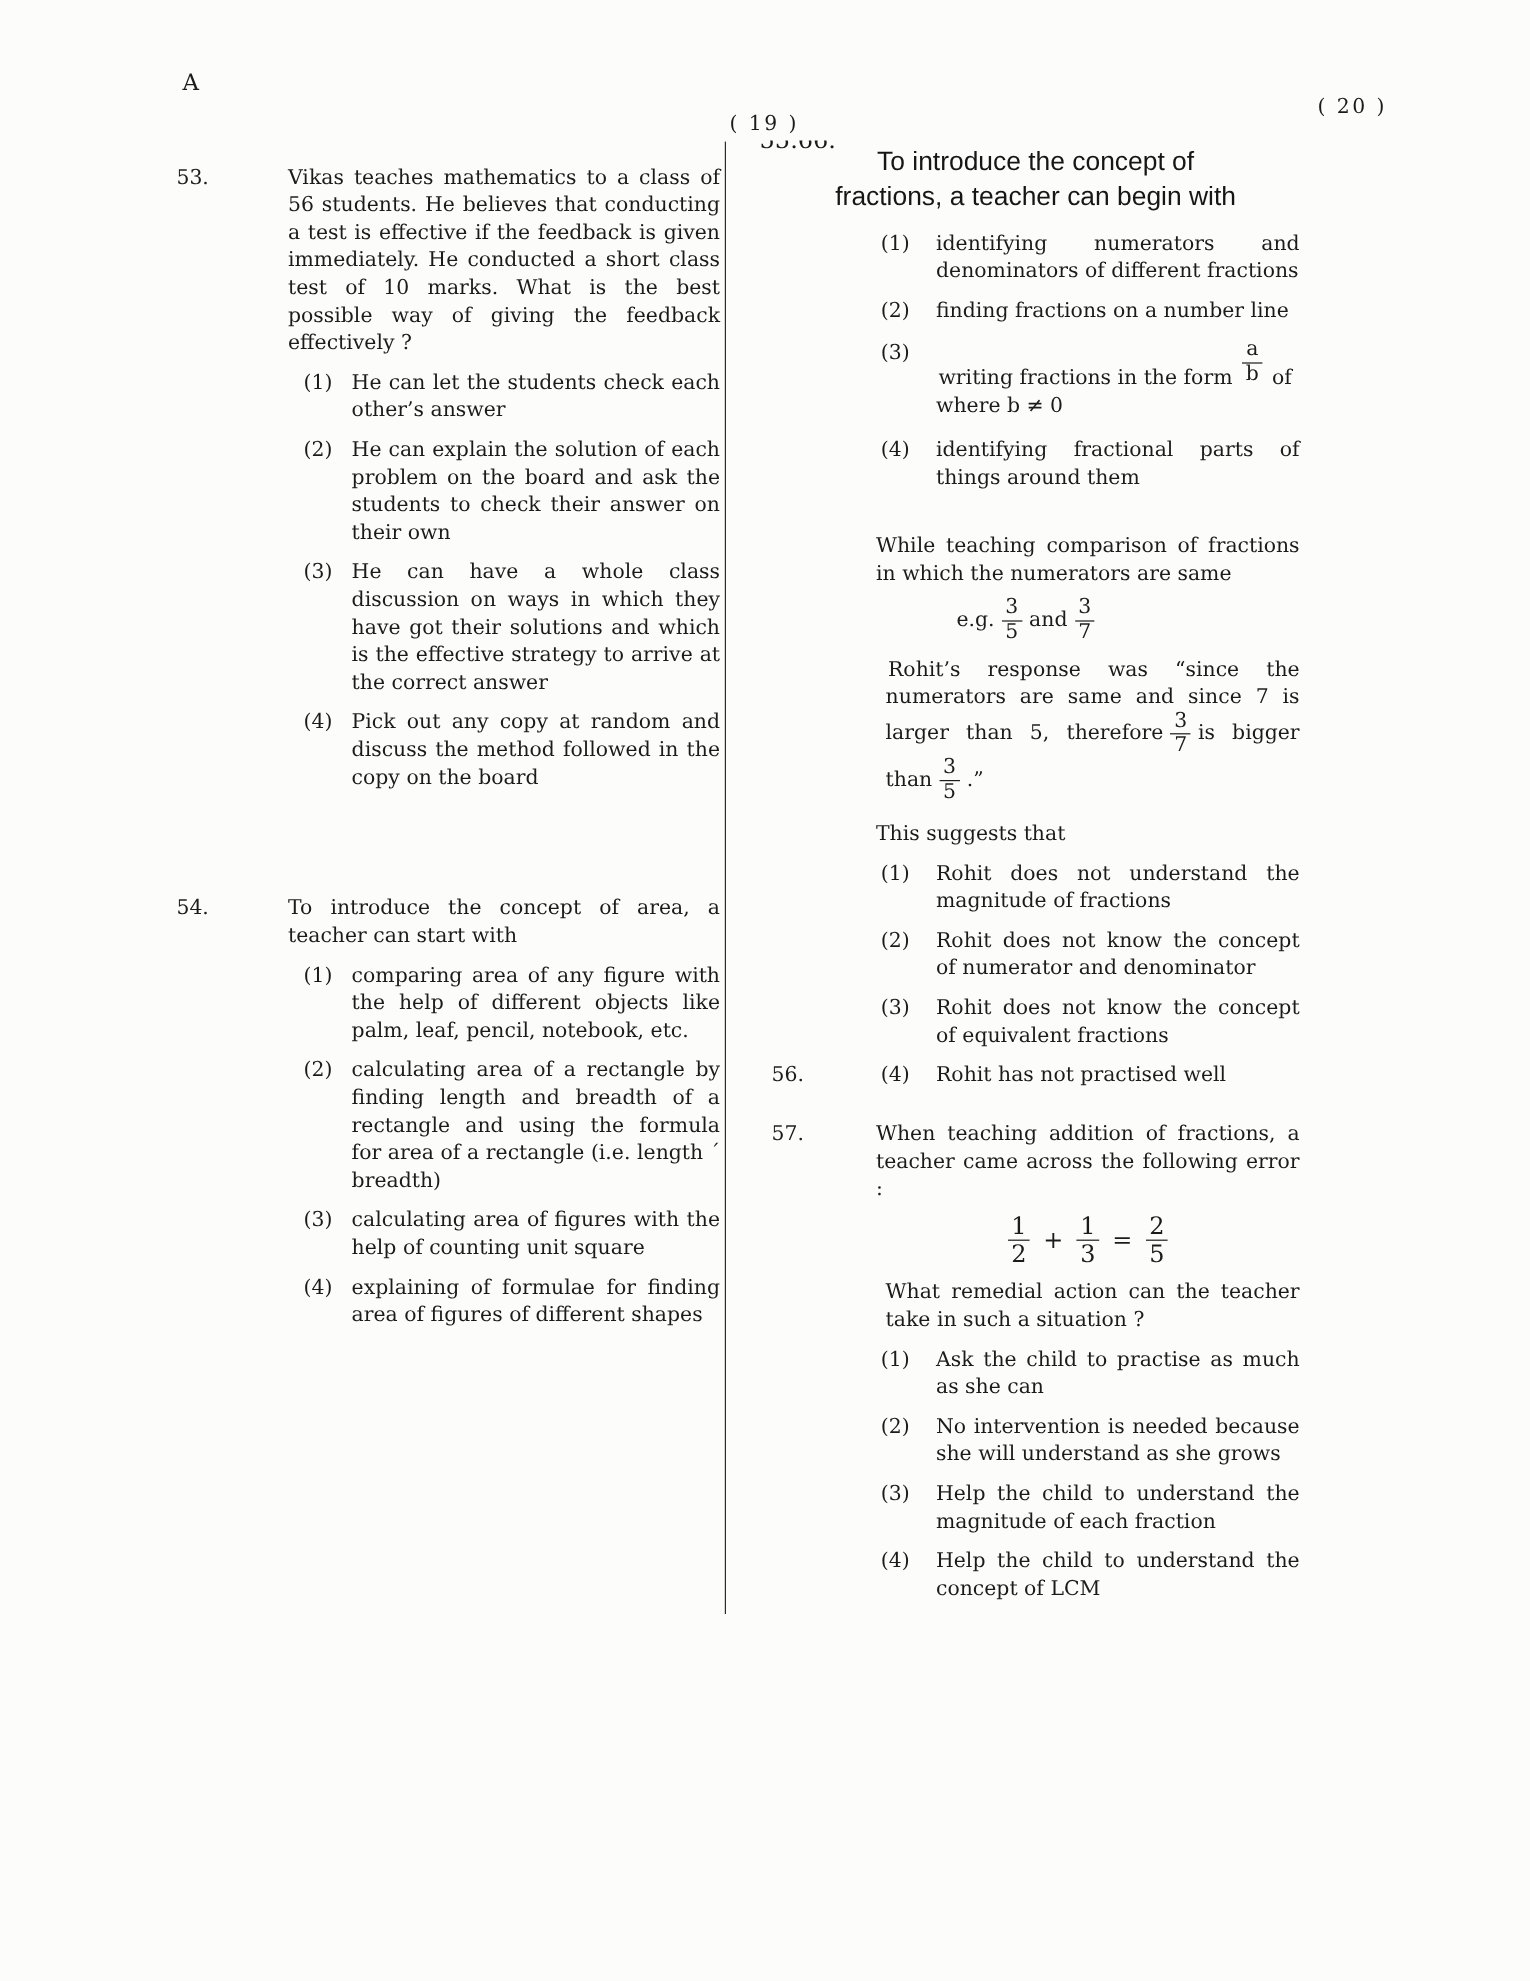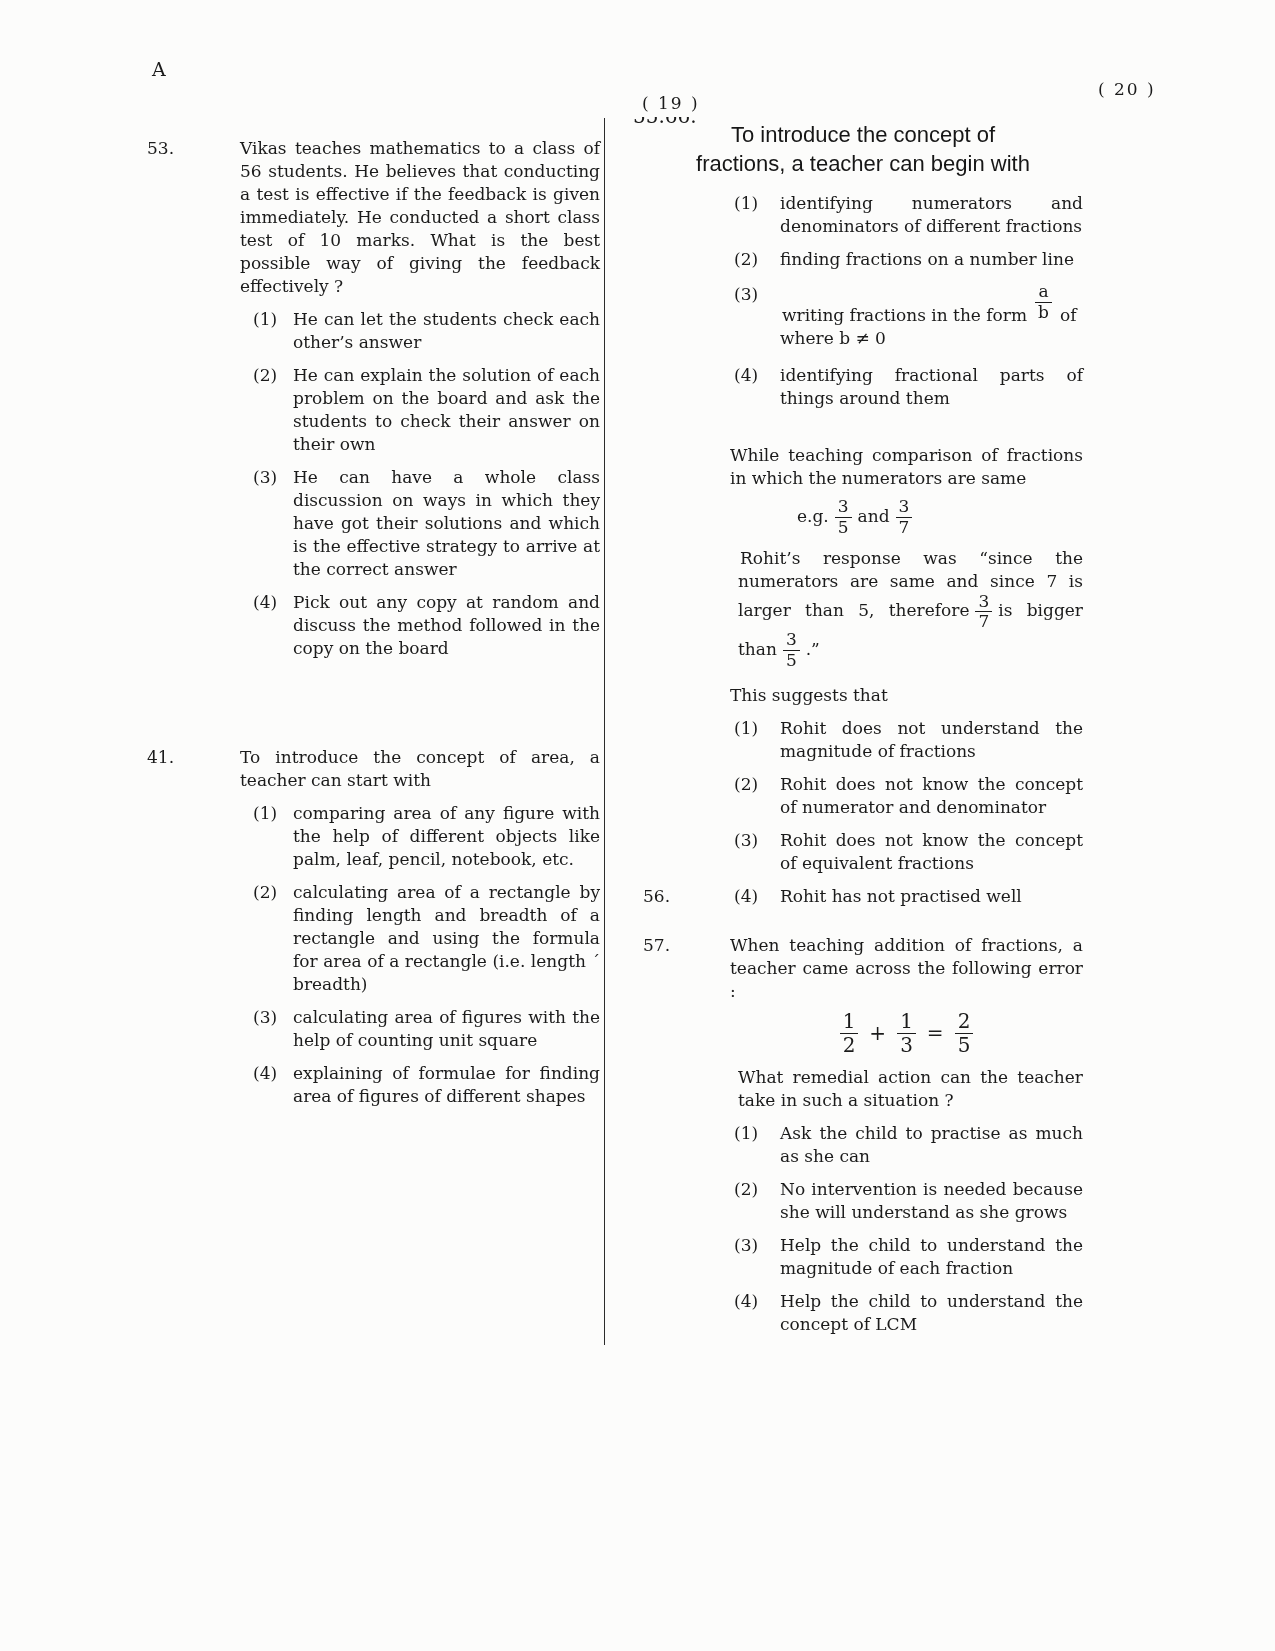--- a/index.html
+++ b/index.html
@@ -4,21 +4,21 @@
 <style>
   html,body{margin:0;padding:0;}
   body{
     width:1275px;height:1651px;position:relative;
     background:#fcfcfb;color:#1b1b1b;
     font-family:"DejaVu Serif", serif;
     font-size:17px;line-height:23px;
   }
   .abs{position:absolute;}
   .corner-a{left:152px;top:58px;font-size:19px;}
-  .pno-left{left:608px;top:92px;font-size:17px;letter-spacing:2px;margin-left:34px;}
+  .pno-left{left:608px;top:92px;font-size:17px;letter-spacing:2px;}
   .pno-right{left:1098px;top:78px;font-size:17px;letter-spacing:2px;}
   .divider{left:604px;top:118px;width:1px;height:1227px;background:#2b2b2b;}
 
   .col{position:absolute;}
   .col-left{left:147px;top:137px;width:453px;}
   .col-right{left:643px;top:120px;width:440px;}
 
   .question{display:flex;gap:40px;}
   .qnum{flex:0 0 53px;}
   .col-right .qnum{flex:0 0 47px;}
@@ -84,21 +84,21 @@
         <div class="opttext">He can have a whole class discussion on ways in which they have got their solutions and which is the effective strategy to arrive at the correct answer</div>
       </div>
       <div class="opt">
         <div class="optnum">(4)</div>
         <div class="opttext">Pick out any copy at random and discuss the method followed in the copy on the board</div>
       </div>
     </div>
   </div>
 
   <div class="question mt-q54">
-    <div class="qnum">41.</div>
+    <div class="qnum">54.</div>
     <div class="qbody">
       <div>To introduce the concept of area, a teacher can start with</div>
       <div class="opt">
         <div class="optnum">(1)</div>
         <div class="opttext">comparing area of any figure with the help of different objects like palm, leaf, pencil, notebook, etc.</div>
       </div>
       <div class="opt">
         <div class="optnum">(2)</div>
         <div class="opttext">calculating area of a rectangle by finding length and breadth of a rectangle and using the formula for area of a rectangle (i.e. length ´ breadth)</div>
       </div>

